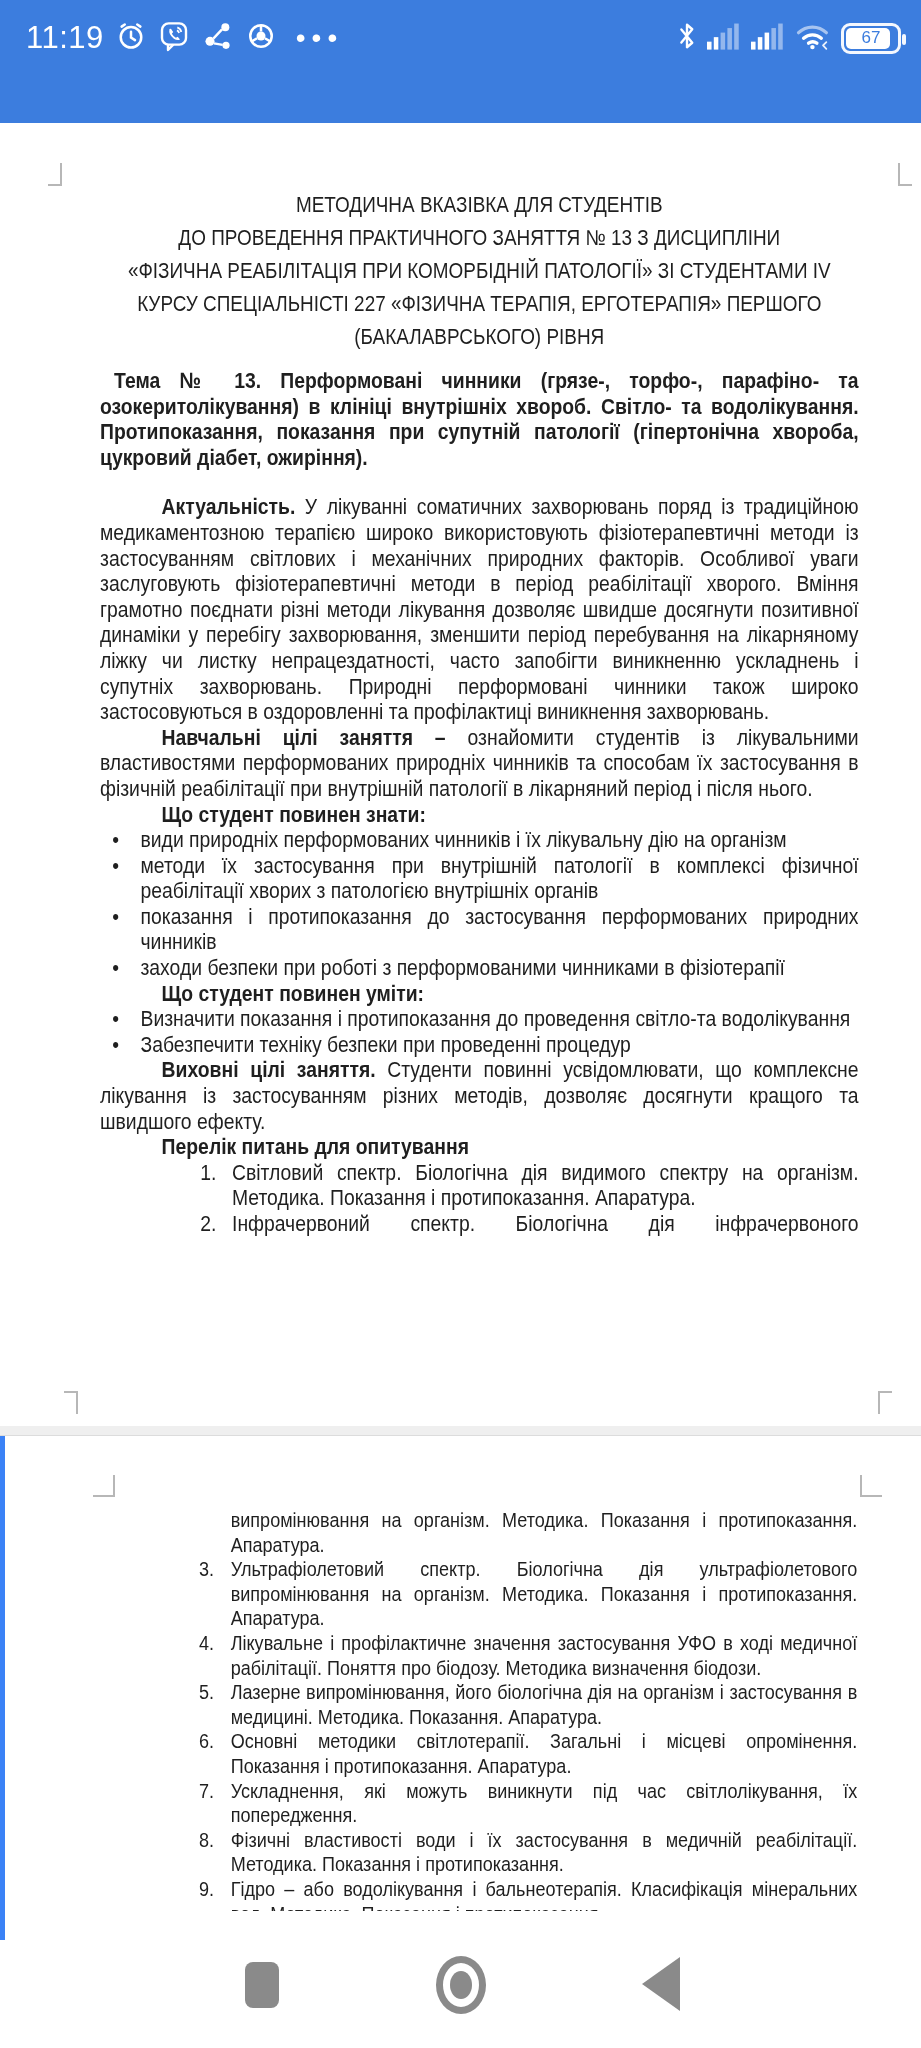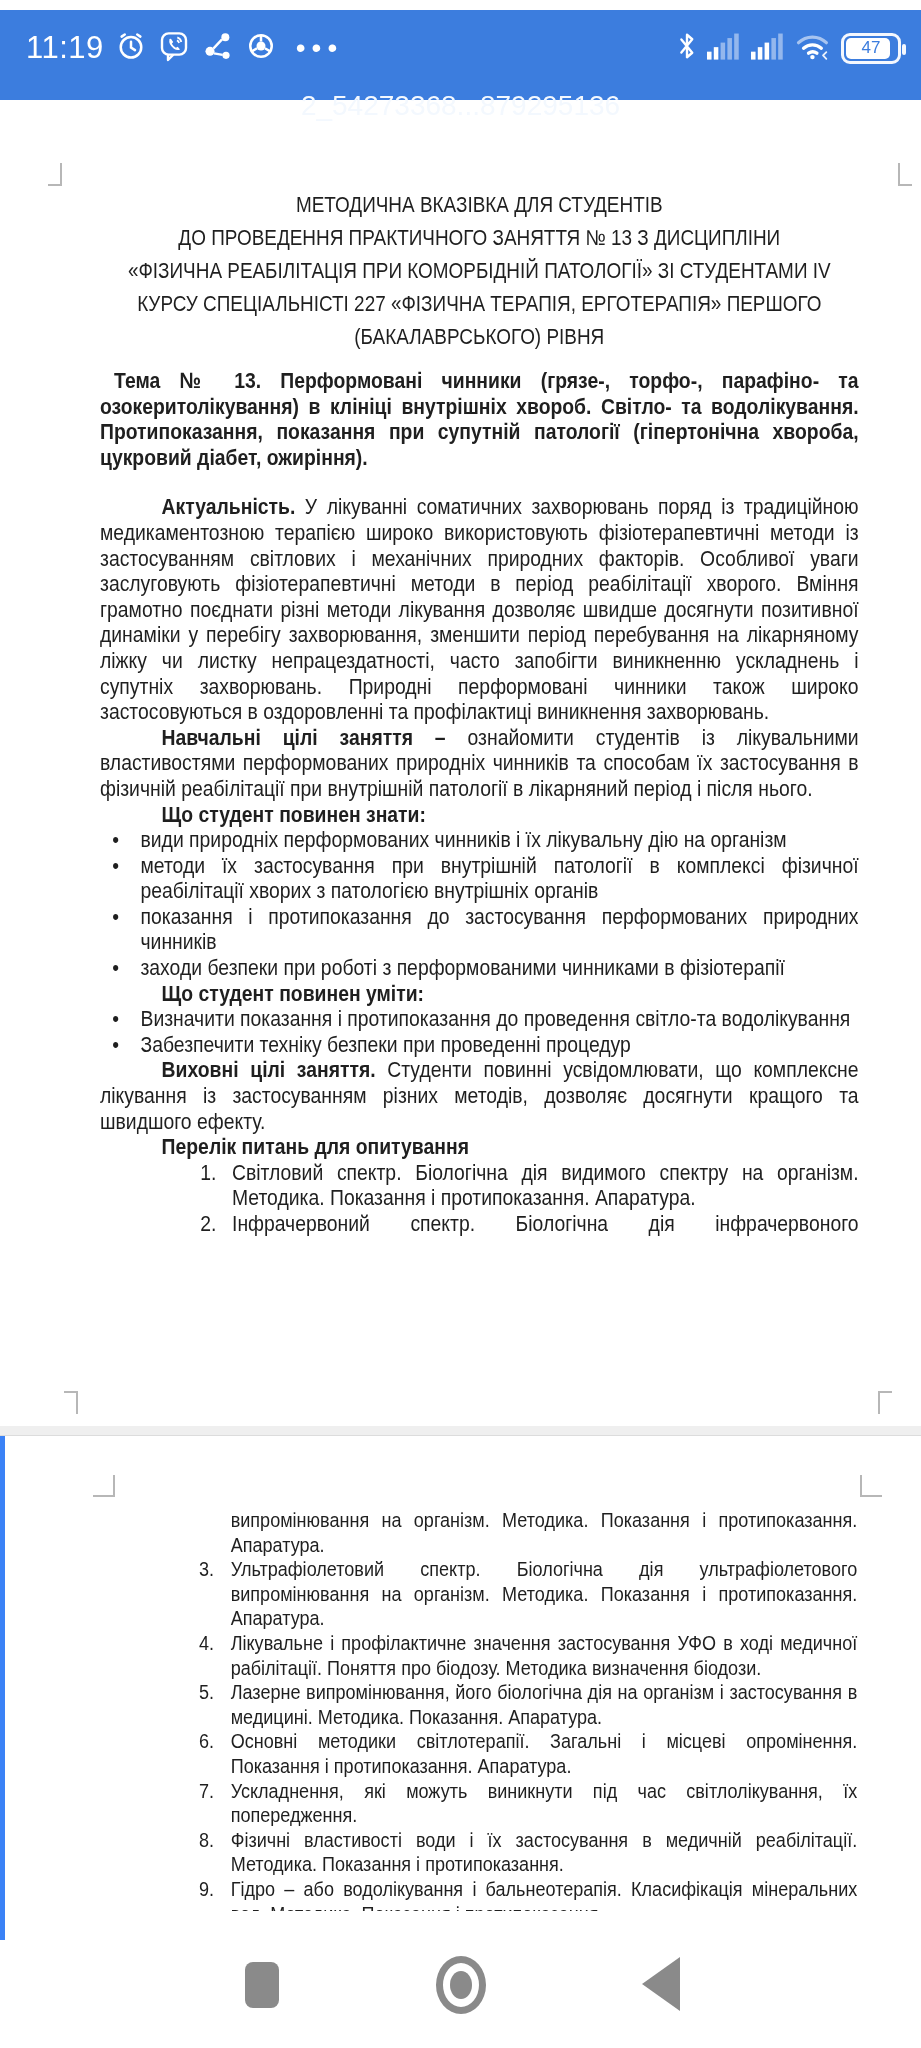--- a/index.html
+++ b/index.html
@@ -1,20 +1,20 @@
 <!DOCTYPE html>
 <html><head>
 <meta charset="utf-8">
 <style>
   html,body{margin:0;padding:0;}
   body{width:921px;height:2048px;position:relative;background:#ffffff;overflow:hidden;
        font-family:"Liberation Sans",sans-serif;color:#1f1f1f;}
 
   
-  .topbar{position:absolute;top:0;left:0;width:921px;height:90px;background:#3c7dde;margin-top:10px;}
+  .topbar{position:absolute;top:0;left:0;width:921px;height:123px;background:#3c7dde;}
   .status-row{position:absolute;top:12px;left:0;width:921px;height:52px;display:flex;align-items:center;}
   .left-cluster{display:flex;align-items:center;gap:12px;padding-left:26px;}
   .time{color:#fff;font-size:31px;letter-spacing:.5px;}
   .right-cluster{display:flex;align-items:center;gap:10px;margin-left:auto;padding-right:20px;}
   .dots{color:#fff;font-size:28px;letter-spacing:6px;margin-left:8px;}
   .app-title{position:absolute;top:80px;left:0;width:921px;text-align:center;
              color:#f3f8fe;font-size:28px;}
   .battery{position:relative;width:60px;height:31px;border:3px solid rgba(255,255,255,.95);
            border-radius:9px;box-sizing:border-box;}
   .battery .fill{position:absolute;left:2px;top:2px;bottom:2px;width:81%;background:#fff;border-radius:5px;}
@@ -132,26 +132,25 @@
         <svg width="36" height="30" viewBox="0 0 32 27" fill="none" stroke="#fff" stroke-width="3" stroke-linecap="round">
           <path d="M3 10.5 a18 18 0 0 1 25 0" opacity=".55"></path>
           <path d="M7.5 15.5 a12 12 0 0 1 16 0"></path>
           <path d="M12 20 a6.5 6.5 0 0 1 7.5 0"></path>
           <circle cx="15.5" cy="23.5" r="2" fill="#fff" stroke="none"></circle>
           <path d="M25 22 l3-3 M25 22 l3 3" stroke-width="1.6" opacity=".9"></path>
         </svg>
       </span>
       <span class="battery">
         <span class="fill"></span>
-        <span class="pct">47</span>
+        <span class="pct">67</span>
         <span class="nub"></span>
       </span>
     </div>
   </div>
-  <div class="app-title">2_54273368...879295136</div>
 </div>
 
 <div class="doc">
 
   <div class="page1">
     <div class="mark m-tl" style="left:48px;top:40px;width:14px;height:23px;"></div>
     <div class="mark m-tr" style="left:898px;top:40px;width:14px;height:23px;"></div>
     <div class="mark m-bl" style="left:64px;top:1268px;width:14px;height:23px;"></div>
     <div class="mark m-br" style="left:878px;top:1268px;width:14px;height:23px;"></div>
 

